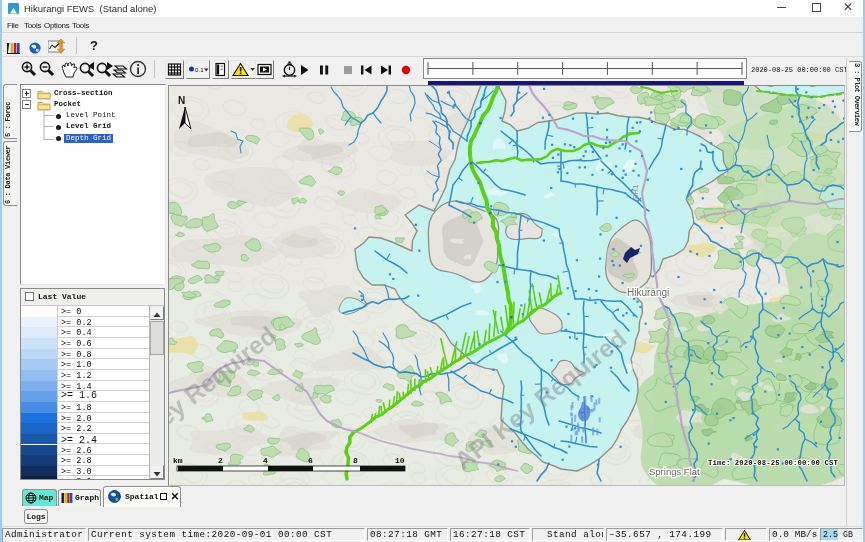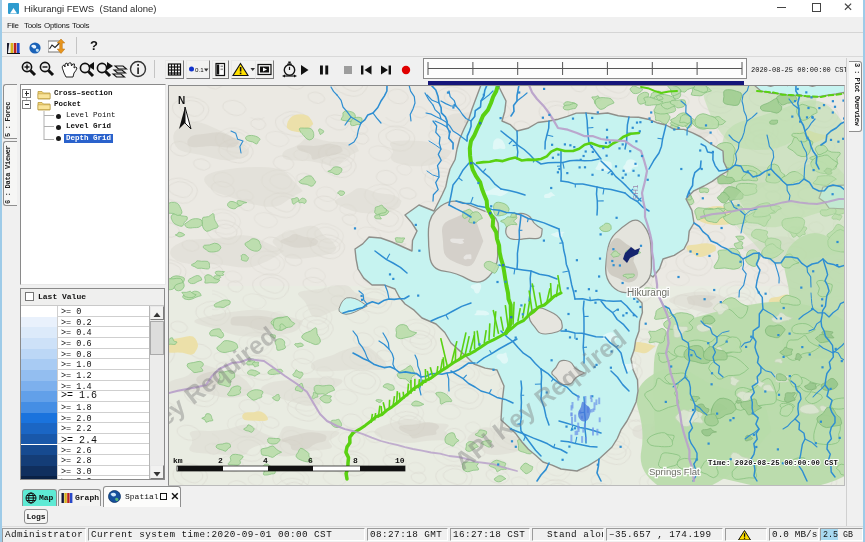--- a/index.html
+++ b/index.html
@@ -185,21 +185,21 @@
 <svg class="abs" style="left:37px;top:100px" width="14" height="11">
 <path d="M1,2.5 l4,0 l1.5,1.5 l6.5,0 l0,6 l-12,0 z" fill="#f3d376" stroke="#b89a40" stroke-width="0.8"></path>
 <path d="M1,4.8 l12,0 l0,4.7 l-12,0 z" fill="#f9e49a" stroke="#b89a40" stroke-width="0.6"></path>
   </svg>
 <div class="abs mono" style="left:54px;top:100px;font-size:7.5px;font-weight:bold;color:#111">Pocket</div>
 <div class="abs" style="left:56px;top:113.5px;width:5px;height:5px;border-radius:50%;background:#1a1a1a"></div>
 <div class="abs mono" style="left:66px;top:111.0px;font-size:7.5px;font-weight:normal;color:#111">Level Point</div>
 <div class="abs" style="left:56px;top:124.8px;width:5px;height:5px;border-radius:50%;background:#1a1a1a"></div>
 <div class="abs mono" style="left:66px;top:122.3px;font-size:7.5px;font-weight:bold;color:#111">Level Grid</div>
 <div class="abs" style="left:56px;top:136.1px;width:5px;height:5px;border-radius:50%;background:#1a1a1a"></div>
-<div class="abs mono" style="left:64px;top:133.6px;font-size:7.5px;font-weight:bold;color:#fff;background:#2a62cc;padding:0.5px 2px">Depth Grid</div>
+<div class="abs mono" style="left:64px;top:133.6px;font-size:7.5px;font-weight:normal;color:#fff;background:#2a62cc;padding:0.5px 2px">Depth Grid</div>
 <div class="abs" style="left:20px;top:288px;width:145px;height:192px;background:#fff;border:1px solid #8a8a8a"></div>
 <div class="abs" style="left:21px;top:289px;width:143px;height:17px;background:#efefee;border-bottom:1px solid #c9c9c9"></div>
 <div class="abs" style="left:25px;top:292px;width:9px;height:9px;border:1px solid #777;background:#fff"></div>
 <div class="abs mono" style="left:38px;top:292px;font-size:8px;font-weight:bold;color:#111">Last Value</div>
 <div class="abs" style="left:20px;top:306px;width:129px;height:173px;overflow:hidden">
     <div class="abs" style="left:1px;top:0.0px;width:128px;height:10.65px;border-bottom:1px solid #cfcfcf;background:#fff"></div>
     <div class="abs" style="left:1px;top:0.0px;width:37px;height:10.65px;background:#ffffff;border-right:1px solid #cfcfcf"></div>
     <div class="abs mono" style="left:41px;top:1.0px;font-size:8.5px;color:#111">&gt;= 0</div>
     <div class="abs" style="left:1px;top:10.7px;width:128px;height:10.65px;border-bottom:1px solid #cfcfcf;background:#fff"></div>
     <div class="abs" style="left:1px;top:10.7px;width:37px;height:10.65px;background:#e9f1fc;border-right:1px solid #cfcfcf"></div>
@@ -1135,21 +1135,21 @@
 <rect x="9" y="1" width="2.4" height="10" fill="#2848c8"></rect>
     </svg>
 <div class="abs mono" style="left:16px;top:3px;font-size:8px;font-weight:bold;color:#111">Graph</div>
   </div>
 <div class="abs" style="left:103px;top:486px;width:78px;height:21px;background:#fcfcfb;border:1px solid #8f8f8f;border-bottom:none;border-radius:3px 3px 0 0">
 <svg class="abs" style="left:4px;top:3px" width="13" height="13">
       <circle cx="6.5" cy="6.5" r="6" fill="#15509c" stroke="#0d3366" stroke-width="0.8"></circle>
 <path d="M2.5,4 q2,-2 4.5,-1 q2,1.5 0.5,3 q-2.5,1 -4,-0.5 z" fill="#cfe8fa"></path>
       <path d="M7.5,8 q2.5,-1 3,1.5 q-0.5,2 -2.5,1.5 q-1.5,-1.5 -0.5,-3 z" fill="#58b87a"></path>
     </svg>
-<div class="abs mono" style="left:21px;top:5px;font-size:8px;font-weight:normal;color:#111">Spatial</div>
+<div class="abs mono" style="left:21px;top:5px;font-size:8px;font-weight:bold;color:#111">Spatial</div>
 <div class="abs" style="left:56px;top:6px;width:7px;height:7px;border:1.3px solid #111"></div>
 <div class="abs" style="left:66.5px;top:2.5px;font-size:10.5px;font-weight:bold;color:#111">✕</div>
   </div>
 <div class="abs mono" style="left:24px;top:509px;width:24px;height:15px;background:#f6f6f5;border:1px solid #8f8f8f;border-radius:3px;font-size:8px;font-weight:bold;color:#111;text-align:center;line-height:13px">Logs</div>
 <div class="abs" style="left:2px;top:526px;width:861px;height:16px;background:#f0f0f0;border-top:1px solid #dcdcdc"></div>
 <div class="abs mono sunk" style="left:2px;top:528px;width:84px;height:27px;font-size:9.3px;letter-spacing:0.45px;color:#111;line-height:12px;padding-left:2px;white-space:nowrap;overflow:hidden">Administrator</div>
 <div class="abs mono sunk" style="left:88px;top:528px;width:277px;height:13px;font-size:9.3px;letter-spacing:0.45px;color:#111;line-height:12px;padding-left:2px;white-space:nowrap;overflow:hidden">Current system time:2020-09-01 00:00 CST</div>
 <div class="abs mono sunk" style="left:367px;top:528px;width:81px;height:13px;font-size:9.3px;letter-spacing:0.45px;color:#111;line-height:12px;padding-left:2px;white-space:nowrap;overflow:hidden">08:27:18 GMT</div>
 <div class="abs mono sunk" style="left:450px;top:528px;width:80px;height:13px;font-size:9.3px;letter-spacing:0.45px;color:#111;line-height:12px;padding-left:2px;white-space:nowrap;overflow:hidden">16:27:18 CST</div>
 <div class="abs mono sunk" style="left:532px;top:528px;width:72px;height:13px;font-size:9.3px;letter-spacing:0.45px;color:#111;line-height:12px;padding-left:14px;white-space:nowrap;overflow:hidden">Stand alone</div>

